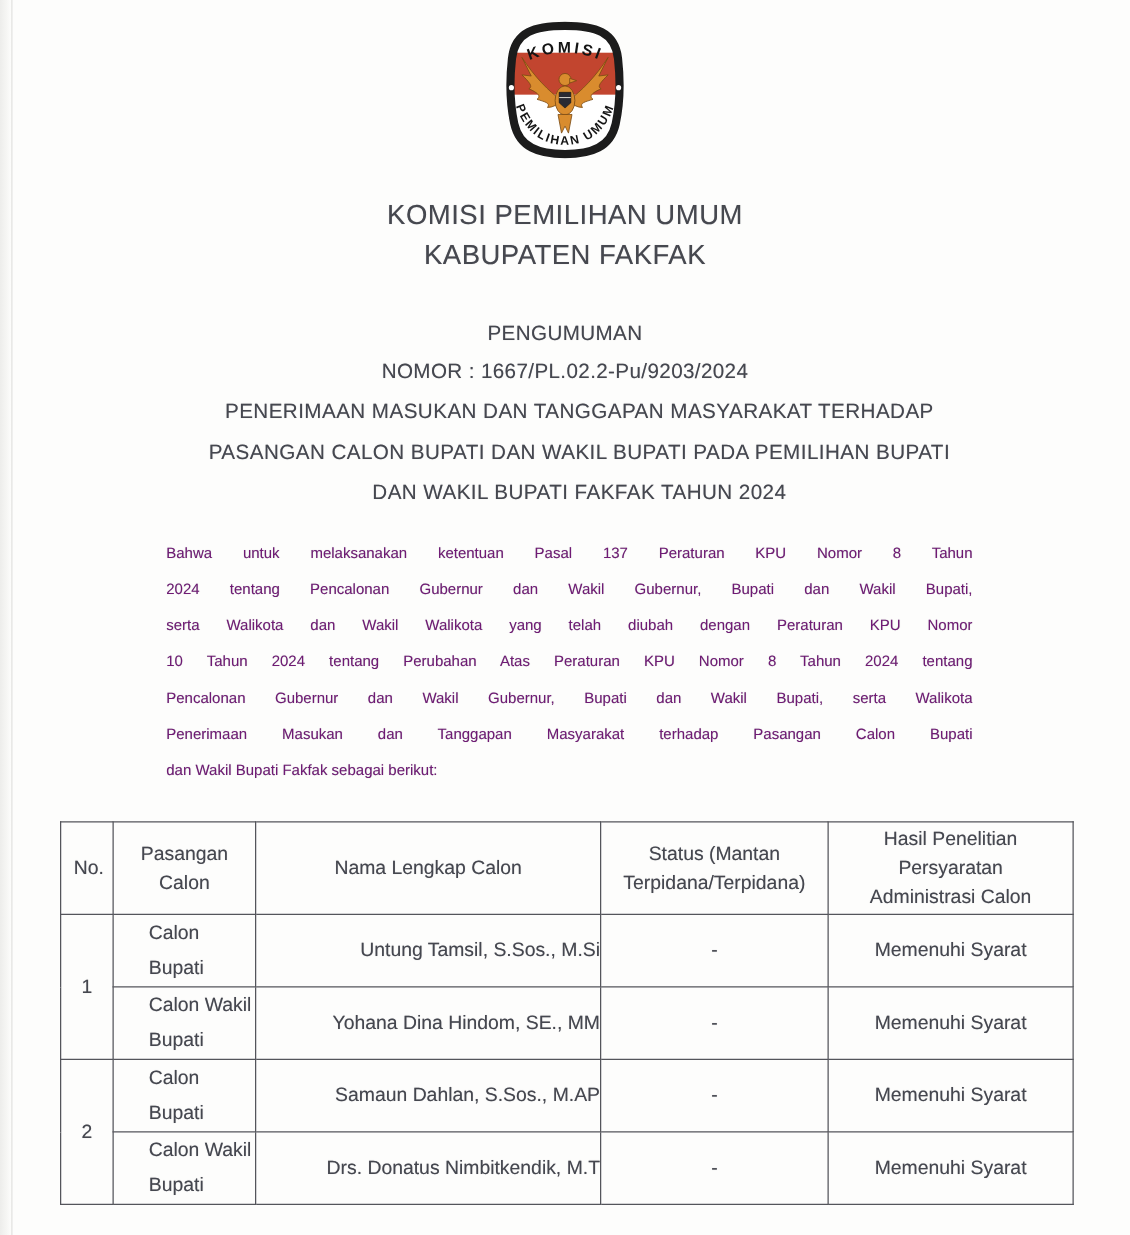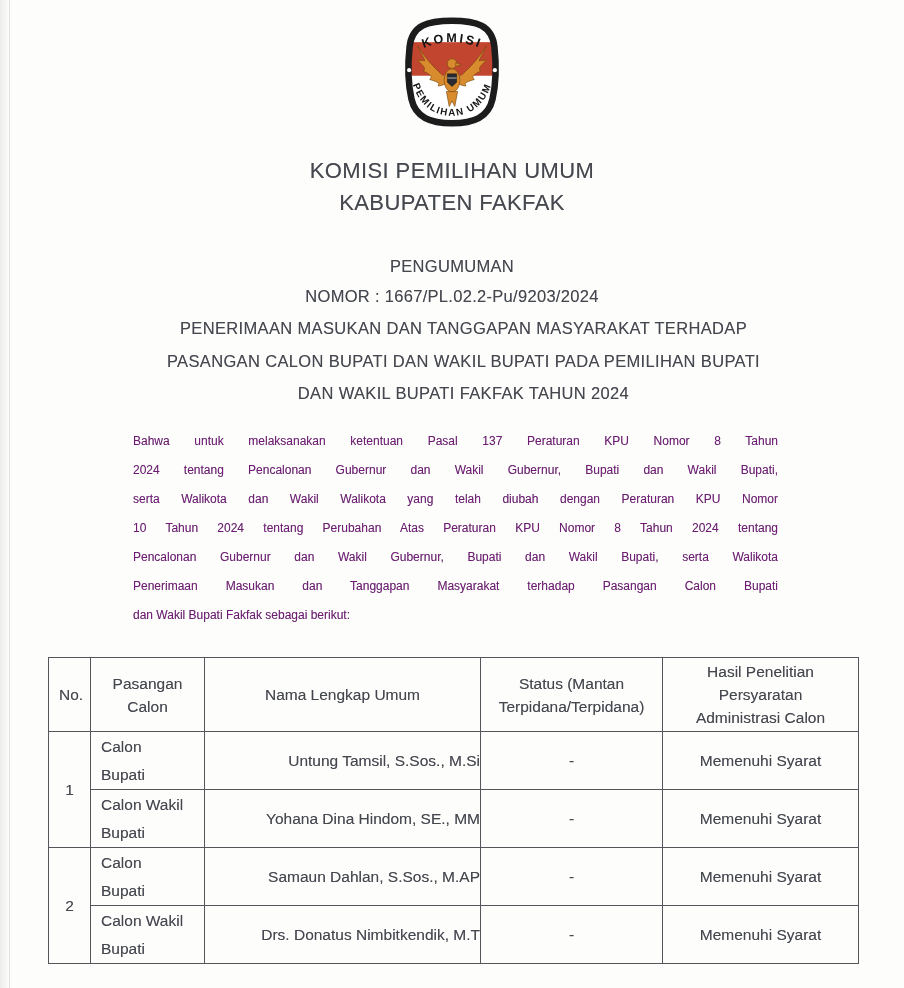--- a/index.html
+++ b/index.html
@@ -82,21 +82,21 @@
   .cand-table th, .cand-table td {
     border: 1.4px solid #54555b;
     font-weight: normal;
     vertical-align: middle;
   }
   .cand-table thead tr { height: 70px; }
   .cand-table tbody tr { height: 58px; }
   .cand-table th { text-align: center; line-height: 23px; padding: 2px 10px; }
   .cand-table th.h-result { padding: 2px 16px; }
   .cand-table td.c-no { text-align: center; }
-  .cand-table td.c-role { padding-left: 10px; line-height: 28px; }
+  .cand-table td.c-role { padding-left: 28px; line-height: 28px; }
   .c-role .role-wrap { display: inline-block; width: 85px; vertical-align: middle; }
   .cand-table td.c-name { padding-left: 12px; text-align: right; }
   .cand-table td.c-status { text-align: center; }
   .cand-table td.c-result { text-align: center; }
 </style>
 </head>
 <body>
 
 <div class="page">
   <div class="scan-edge"></div>
@@ -173,21 +173,21 @@
       <col style="width:42px">
         <col style="width:114px">
         <col style="width:276px">
         <col style="width:182px">
         <col style="width:196px">
     </colgroup>
     <thead>
       <tr>
         <th>No.</th>
         <th>Pasangan Calon</th>
-        <th>Nama Lengkap Umum</th>
+        <th>Nama Lengkap Calon</th>
         <th>Status (Mantan Terpidana/Terpidana)</th>
         <th class="h-result">Hasil Penelitian Persyaratan Administrasi Calon</th>
       </tr>
     </thead>
     <tbody>
       <tr>
         <td class="c-no" rowspan="2">1</td>
         <td class="c-role"><span class="role-wrap">Calon Bupati</span></td>
         <td class="c-name">Untung Tamsil, S.Sos., M.Si</td>
         <td class="c-status">-</td>

